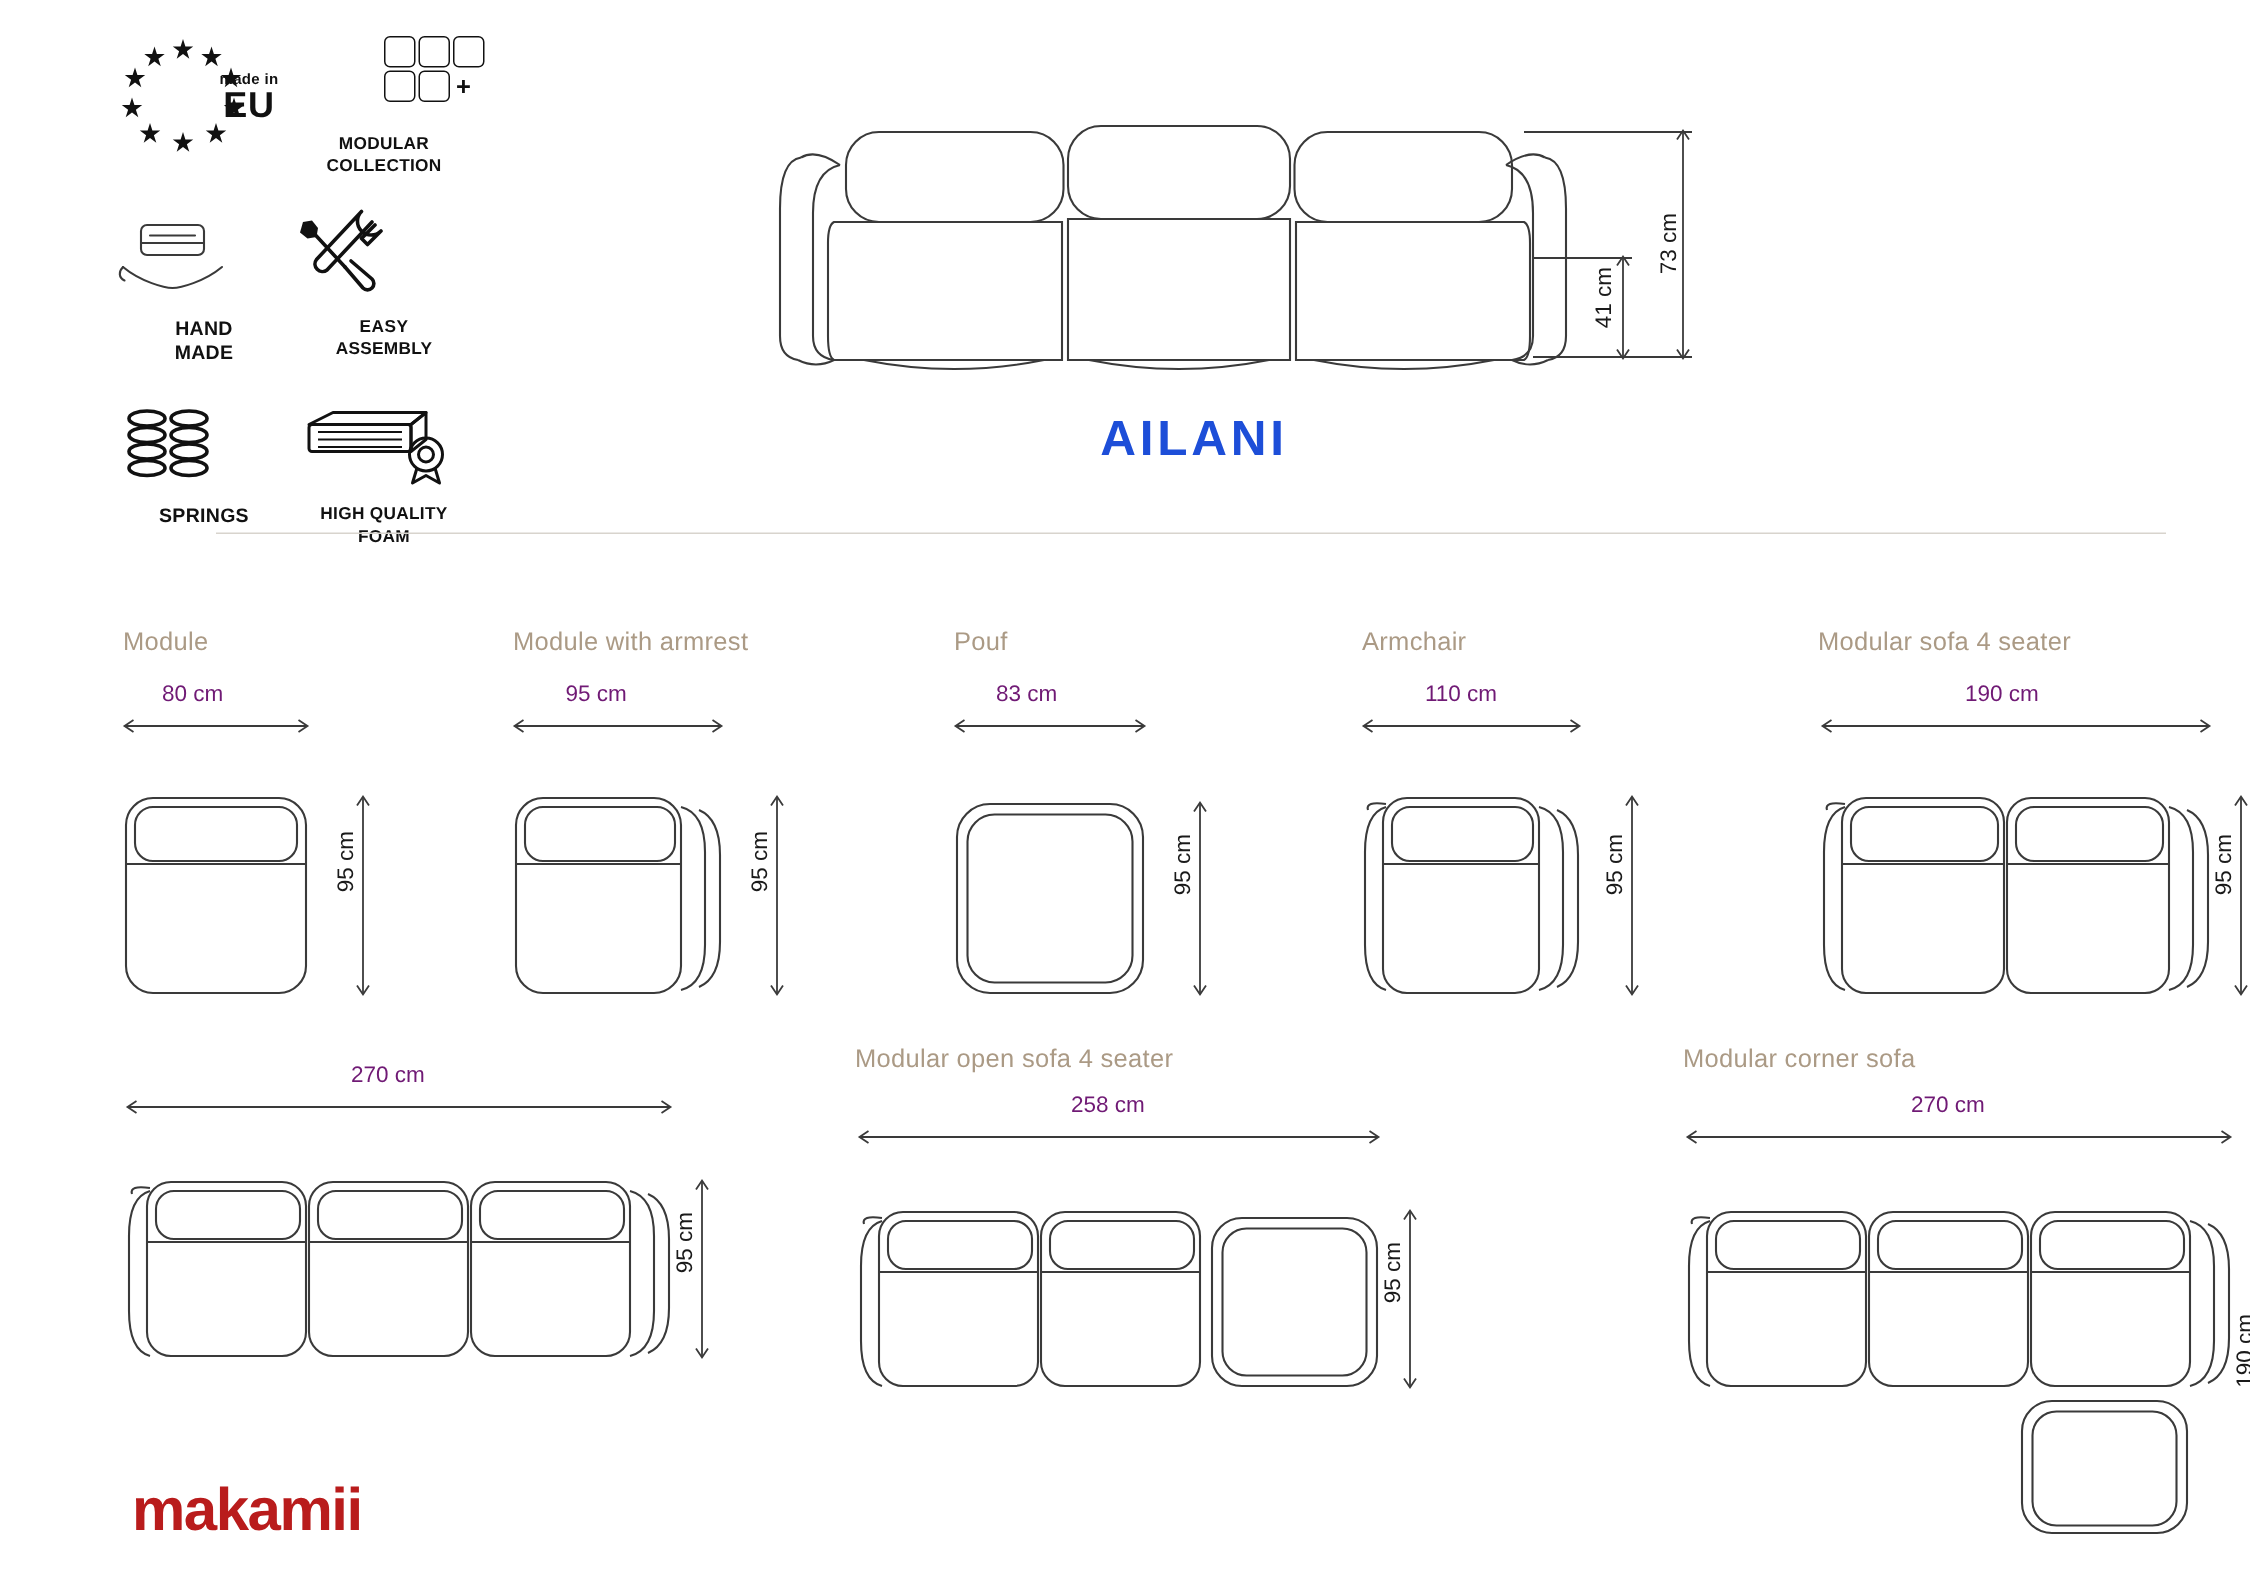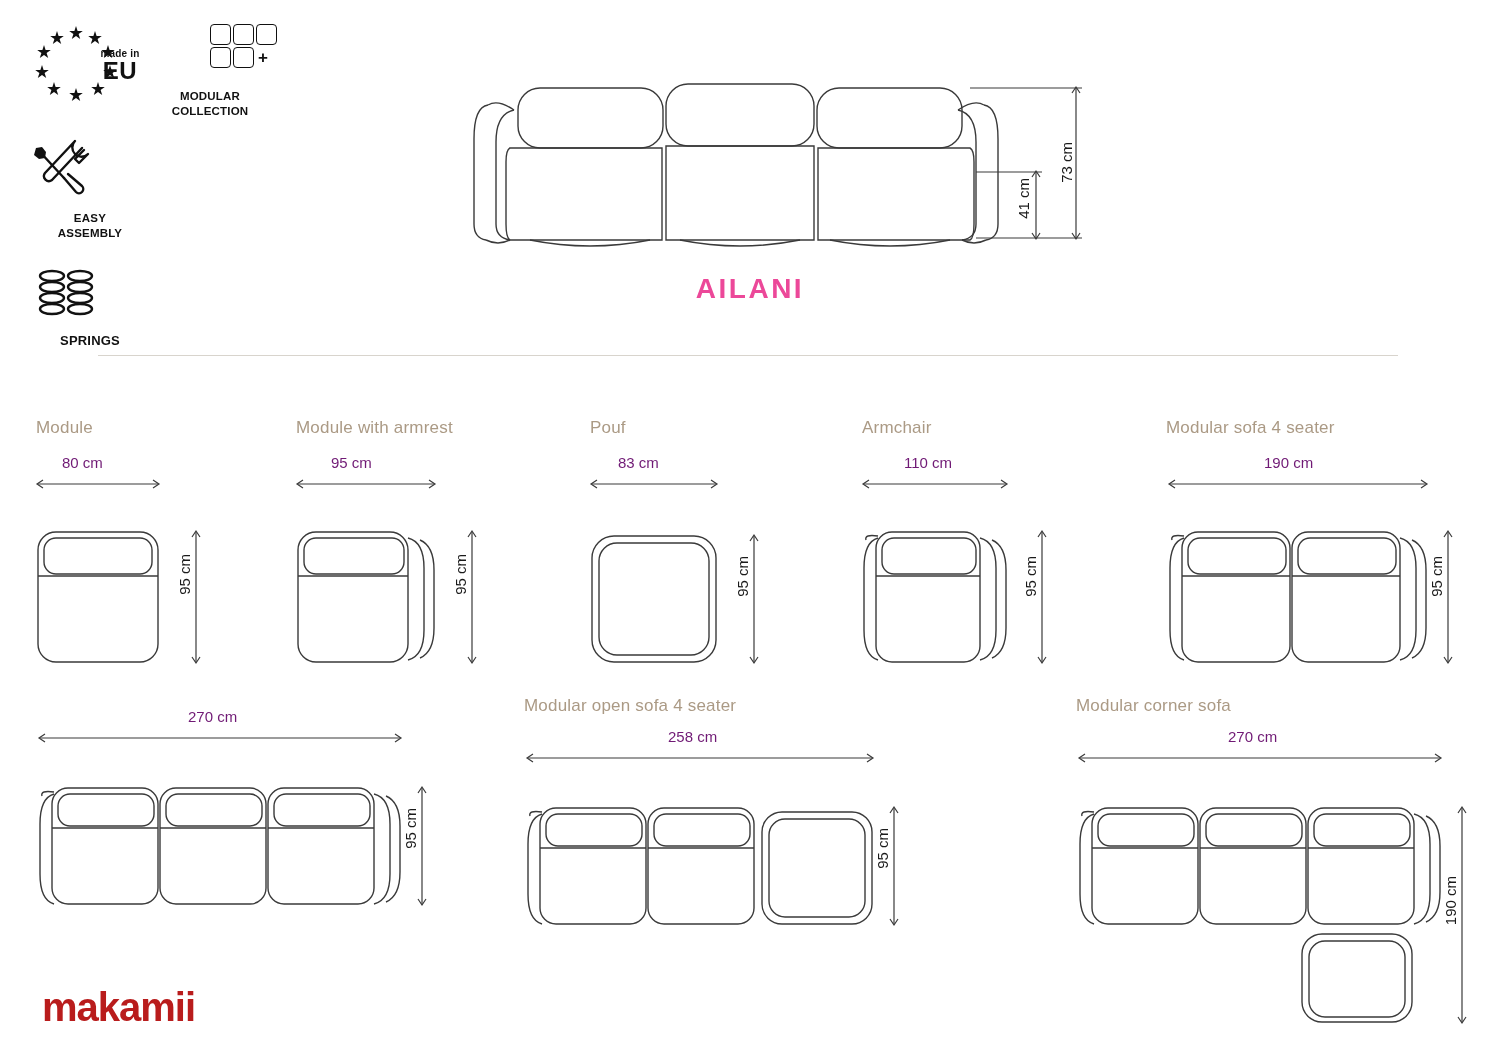--- a/index.html
+++ b/index.html
@@ -8,21 +8,21 @@
     background: #ffffff;
   }
   body {
     width: 1500px;
     height: 1061px;
     font-family: "Liberation Sans", sans-serif;
     color: #1a1a1a;
     position: relative;
     overflow: hidden;
   }
-  .page { position: relative; width: 1392px; height: 1061px; }
+  .page { position: relative; width: 1392px; height: 1061px; margin-left: 46px; }
 
   
   .badges {
     position: absolute;
     left: 30px; top: 22px;
     width: 240px;
   }
   .badge-row { display: flex; }
   .badge {
     width: 120px;
@@ -61,22 +61,22 @@
   .spring-icon { width: 74px; height: 58px; margin: 4px auto 0; position: relative; }
 
   
   .foam-icon { width: 96px; height: 58px; margin: 4px auto 0; position: relative; }
 
   
   .hero { position: absolute; left: 470px; top: 60px; }
   .hero-title {
     position: absolute; left: 470px; top: 273px; width: 560px;
     text-align: center;
-    font-size: 28px; font-weight: bold; letter-spacing: 2.5px;
-    color: #ec4899;
+    font-size: 33px; font-weight: bold; letter-spacing: 2.5px;
+    color: #1d4ed8;
   }
 
   .divider {
     position: absolute; left: 98px; top: 355px;
     width: 1300px; height: 1px; background: #d8d4cd;
   }
 
   
   .section { position: absolute; }
   .sec-title {
@@ -148,20 +148,37 @@
             <span class="sq" style="left:23px;top:25px;"></span>
             <span class="plus" style="left:48px;top:27px;">+</span>
           </span>
         </span>
         <span class="cap">MODULAR</span>
         <span class="cap">COLLECTION</span>
       </div>
     </div>
 
     <div class="badge-row" style="margin-top:26px;">
+      <div class="badge">
+        <span class="glyph">
+          <span class="hand-icon">
+            <svg width="78" height="58" viewBox="0 0 78 58">
+              <g class="ln" stroke="#111" stroke-width="2.2" stroke-linecap="round" stroke-linejoin="round">
+                <rect x="18" y="6" width="42" height="20" rx="4"></rect>
+                <path d="M24 13 h30"></path>
+                <path d="M18 18 h42"></path>
+                <path d="M6 34 c12 10 28 14 33 14 c5 0 21 -4 33 -14"></path>
+                <path d="M6 34 c-3 3 -3 7 1 9"></path>
+              </g>
+            </svg>
+          </span>
+        </span>
+        <span class="cap">HAND</span>
+        <span class="cap">MADE</span>
+      </div>
 
       <div class="badge small">
         <span class="glyph">
           <span class="tool-icon">
             <svg width="64" height="58" viewBox="0 0 64 58">
               <g stroke="#111" stroke-width="2.4" fill="none" stroke-linecap="round" stroke-linejoin="round">
                 <path d="M10 8 l24 26"></path>
                 <path d="M6 4 l6 -1 l4 5 l-1 6 l-6 1 l-5 -4 z" fill="#111" stroke="none"></path>
                 <path d="M34 34 l12 14 a4 4 0 0 0 6 -6 l-14 -12"></path>
                 <path d="M54 6 l-9 9 l4 4 l9 -9 a9 9 0 0 1 -13 -13 l-30 32 a5 5 0 0 0 7 7 l30 -32"></path>
@@ -192,20 +209,41 @@
                   <ellipse cx="14" cy="28" rx="12" ry="5"></ellipse>
                   <ellipse cx="14" cy="39" rx="12" ry="5"></ellipse>
                 </g>
               </g>
             </svg>
           </span>
         </span>
         <span class="cap">SPRINGS</span>
       </div>
 
+      <div class="badge small">
+        <span class="glyph">
+          <span class="foam-icon">
+            <svg width="110" height="56" viewBox="0 0 110 56">
+              <g stroke="#111" stroke-width="2" fill="none" stroke-linejoin="round">
+                <path d="M10 14 l16 -8 h62 l-10 8 z"></path>
+                <rect x="10" y="14" width="68" height="18" rx="2"></rect>
+                <path d="M78 14 l10 -8 v18 l-10 8 z"></path>
+                <g stroke-width="1.4">
+                  <path d="M16 19 h56 M16 24 h56 M16 29 h56"></path>
+                </g>
+                <circle cx="88" cy="34" r="11"></circle>
+                <path d="M82 43 l-3 10 l9 -5 l9 5 l-3 -10"></path>
+                <circle cx="88" cy="34" r="5"></circle>
+              </g>
+            </svg>
+          </span>
+        </span>
+        <span class="cap">HIGH QUALITY</span>
+        <span class="cap">FOAM</span>
+      </div>
     </div>
   </div>
 
   <div class="hero">
     <svg width="640" height="200" viewBox="0 0 640 200">
       <g class="ln">
 
         <path d="M18 45 q-14 2 -14 34 v85 q0 14 12 16"></path>
         <path d="M44 50 q-18 4 -18 32 v82 q0 14 14 16"></path>
         <path d="M18 45 q10 -6 26 5"></path>

